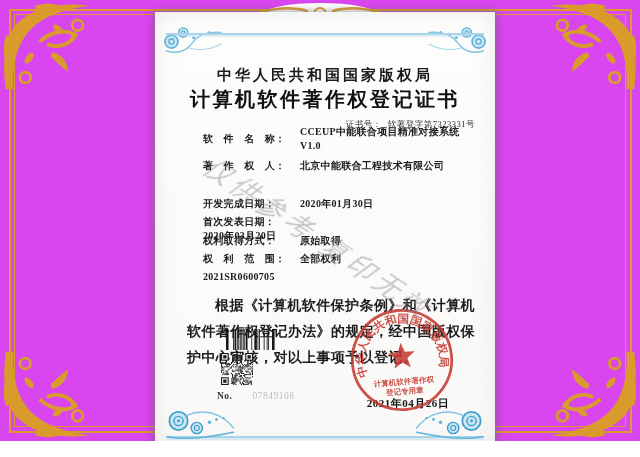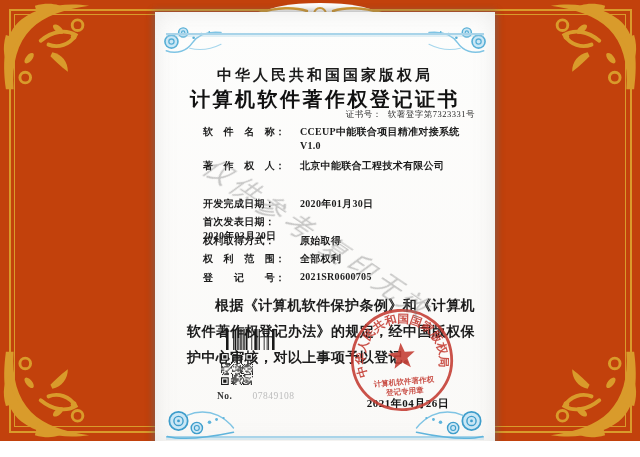--- a/index.html
+++ b/index.html
@@ -1,16 +1,16 @@
 <!DOCTYPE html>
 <html><head>
 <meta charset="utf-8">
 <style>
   html,body{margin:0;padding:0;background:#fff;}
-  .canvas{position:relative;width:640px;height:441px;background:#c2410c;overflow:hidden;
+  .canvas{position:relative;width:640px;height:441px;background:#d946ef;overflow:hidden;
           font-family:"Liberation Serif","DejaVu Serif",serif;}
   
   .frame-outer{position:absolute;inset:8.5px;border:2px solid #D99B2B;pointer-events:none;}
   .frame-inner{position:absolute;inset:14px;border:1.6px solid #D99B2B;pointer-events:none;}
   .corner{position:absolute;width:92px;height:92px;}
   .c-tl{left:2px;top:2px;}
   .c-tr{right:2px;top:2px;transform:scaleX(-1);}
   .c-bl{left:2px;bottom:2px;transform:scaleY(-1);}
   .c-br{right:2px;bottom:2px;transform:scale(-1,-1);}
   .medallion{position:absolute;left:50%;transform:translateX(-50%);width:150px;height:26px;}
@@ -26,28 +26,28 @@
   .bl-top{top:21px;} .bl-bottom{top:424px;}
   .bdeco{position:absolute;}
   .b-tl{left:6px;top:9px;width:62px;height:36px;}
   .b-tr{right:6px;top:9px;width:62px;height:36px;transform:scaleX(-1);}
   .b-bl{left:8px;top:390px;width:74px;height:40px;}
   .b-br{right:8px;top:390px;width:74px;height:40px;transform:scaleX(-1);}
   .authority{position:absolute;top:54px;left:0;right:0;text-align:center;
              font-size:15px;font-weight:bold;letter-spacing:3px;color:#1b1b1b;}
   .cert-title{position:absolute;top:74px;left:0;right:0;text-align:center;
               font-size:20px;font-weight:bold;letter-spacing:2.5px;color:#111;}
-  .certno{position:absolute;top:97px;right:20px;font-size:8.5px;color:#2a2a2a;letter-spacing:.5px;}
+  .certno{position:absolute;top:107px;right:20px;font-size:8.5px;color:#2a2a2a;letter-spacing:.5px;}
   .certno .cv{margin-left:6px;}
   .row{position:absolute;left:48px;display:flex;font-size:10px;font-weight:bold;
        color:#1c1c1c;letter-spacing:.3px;}
   .row .lab{width:97px;flex:none;}
   .row .val{white-space:nowrap;}
   .val .v2{display:block;line-height:13px;}
-  .r0{top:113px;} .r1{top:147px;} .r2{top:185px;} .r3{top:203px;flex-direction:column;}
+  .r0{top:113px;align-items:center;} .r1{top:147px;} .r2{top:185px;} .r3{top:203px;flex-direction:column;}
   .r4{top:222px;} .r5{top:240px;justify-content:flex-end;} .r6{top:259px;}
   .statement{position:absolute;left:32px;top:281px;width:288px;font-size:14px;
              line-height:1.85;text-indent:2em;text-align:justify;font-weight:bold;
              color:#1c1c1c;letter-spacing:.4px;}
   .barcode{position:absolute;left:71px;top:317px;width:49px;height:21px;}
   .qr{position:absolute;left:66px;top:341px;width:32px;height:32px;}
   .serial{position:absolute;left:62px;top:379px;font-size:9.5px;letter-spacing:.5px;}
   .serial .sp{color:#3a3a3a;font-weight:bold;}
   .serial .sn{color:#bcbcbc;margin-left:20px;}
   .seal{position:absolute;left:193px;top:294px;width:108px;height:108px;
@@ -235,21 +235,20 @@
     </div>
     <div class="row r4">
       <span class="lab">权利取得方式：</span>
       <span class="val">原始取得</span>
     </div>
     <div class="row r5">
       <span class="lab">权　利　范　围：</span>
       <span class="val">全部权利</span>
     </div>
     <div class="row r6">
-      <span class="lab">登　　记　　号：</span>
       <span class="val">2021SR0600705</span>
     </div>
 
     <div class="statement">根据《计算机软件保护条例》和《计算机软件著作权登记办法》的规定，经中国版权保护中心审核，对以上事项予以登记。</div>
 
     <svg class="barcode" viewBox="0 0 46 18" preserveAspectRatio="none">
       <g id="bc-bars" fill="#181818">
           <rect x="0.0" y="0" width="2.4" height="18"></rect>
           <rect x="6.6" y="0" width="0.8" height="18"></rect>
           <rect x="8.0" y="0" width="1.6" height="18"></rect>

